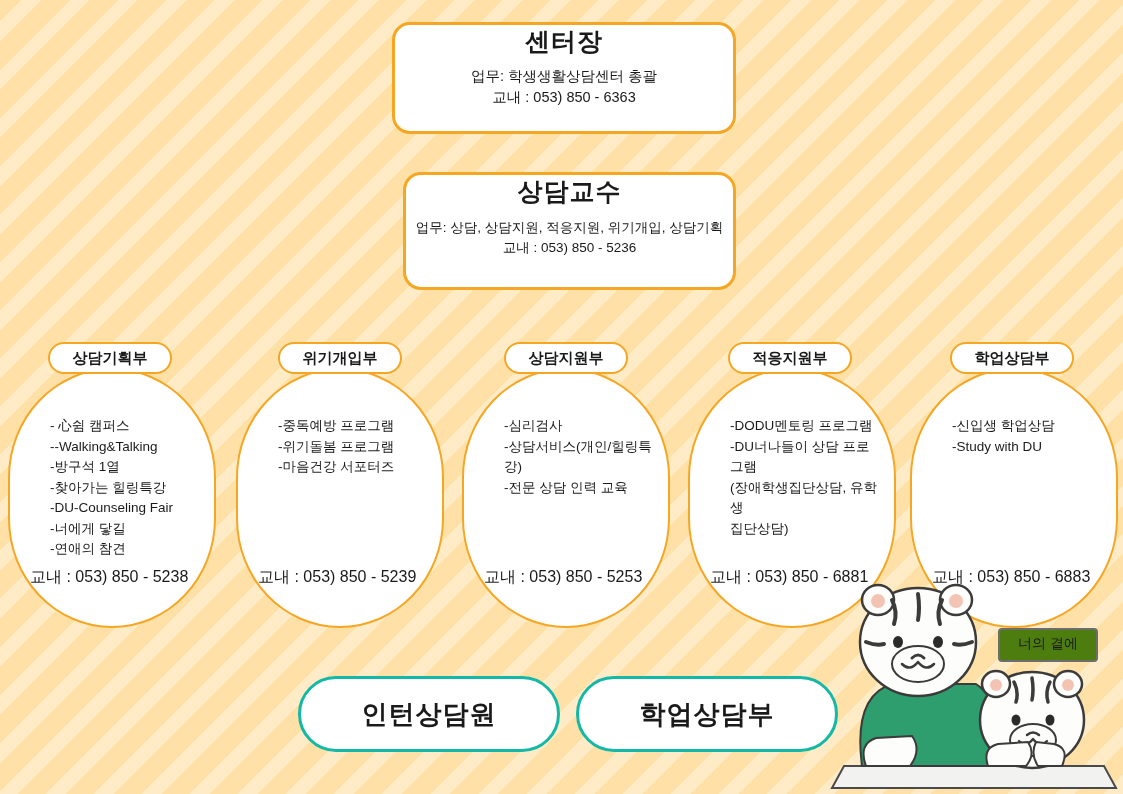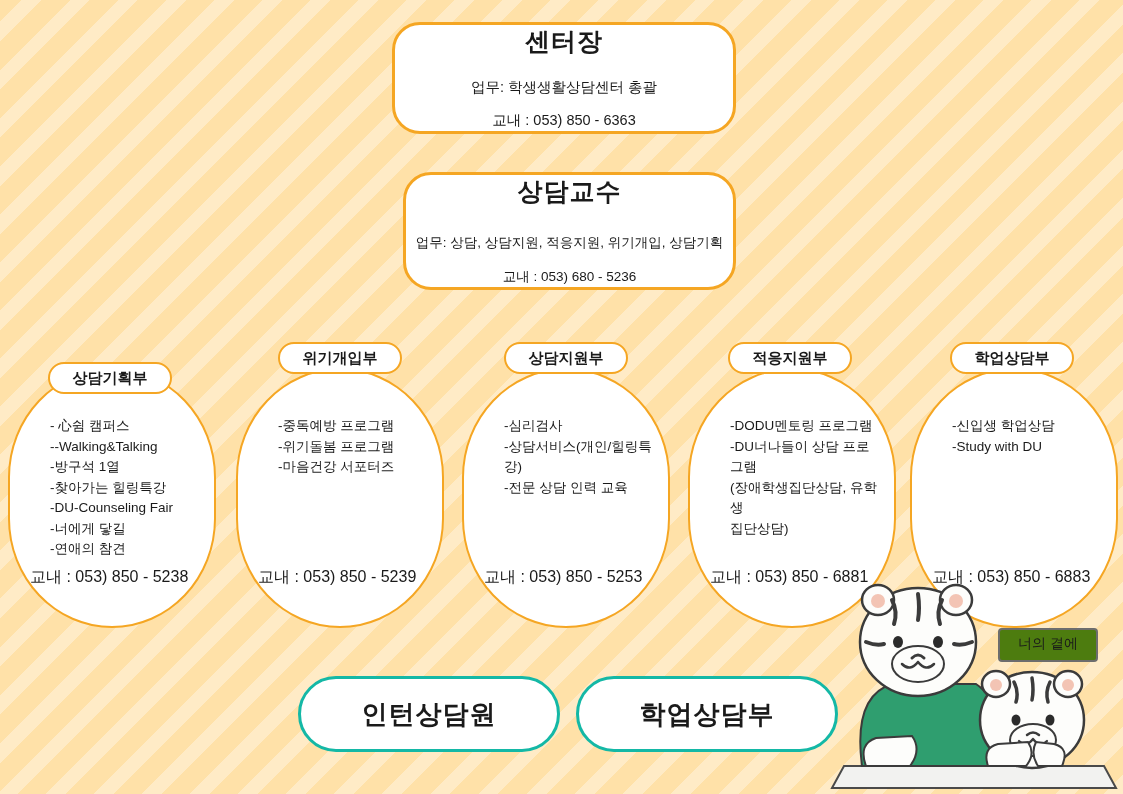--- a/index.html
+++ b/index.html
@@ -25,26 +25,26 @@
     position: relative;
     width: 1123px;
     height: 794px;
   }
 
   
   .top-box {
     position: absolute;
     background: #ffffff;
     border: 3px solid #f5a623;
-    border-radius: 28px;
+    border-radius: 18px;
     box-sizing: border-box;
     text-align: center;
     display: flex;
     flex-direction: column;
-    justify-content: space-between;
+    justify-content: flex-start;
     align-items: center;
   }
   .top-box .title {
     font-size: 25px;
     font-weight: bold;
     color: #1a1a1a;
     margin-bottom: 8px;
     letter-spacing: 1px;
   }
   .top-box .line {
@@ -110,21 +110,21 @@
     color: #1a1a1a;
     z-index: 5;
   }
 
   #dept-0 { left: 8px;   top: 368px; }
   #dept-1 { left = 0; left: 236px; top: 368px; }
   #dept-2 { left: 462px; top: 368px; }
   #dept-3 { left: 688px; top: 368px; }
   #dept-4 { left: 910px; top: 368px; }
 
-  #lbl-0 { left: 48px;  top: 342px; width: 124px; margin-top: 20px; }
+  #lbl-0 { left: 48px;  top: 342px; width: 124px; }
   #lbl-1 { left: 278px; top: 342px; width: 124px; }
   #lbl-2 { left: 504px; top: 342px; width: 124px; }
   #lbl-3 { left: 728px; top: 342px; width: 124px; }
   #lbl-4 { left: 950px; top: 342px; width: 124px; }
 
   
   .pill {
     position: absolute;
     background: #ffffff;
     border: 3px solid #14b8a6;
@@ -171,21 +171,21 @@
 
   <div class="top-box" id="box-center">
     <div class="title">센터장</div>
     <div class="line">업무: 학생생활상담센터 총괄</div>
     <div class="line">교내 : 053) 850 - 6363</div>
   </div>
 
   <div class="top-box" id="box-prof">
     <div class="title">상담교수</div>
     <div class="line">업무: 상담, 상담지원, 적응지원, 위기개입, 상담기획</div>
-    <div class="line">교내 : 053) 680 - 5236</div>
+    <div class="line">교내 : 053) 850 - 5236</div>
   </div>
 
   <div class="dept" id="dept-0">
     <div class="body">- 心쉼 캠퍼스
 --Walking&amp;Talking
 -방구석 1열
 -찾아가는 힐링특강
 -DU-Counseling Fair
 -너에게 닿길
 -연애의 참견</div>

